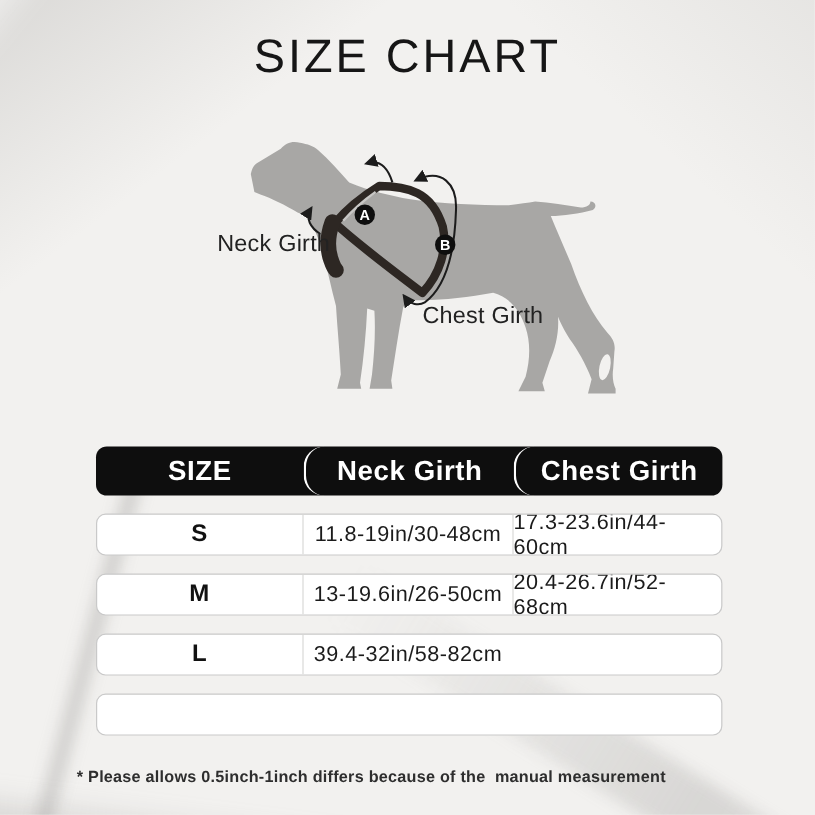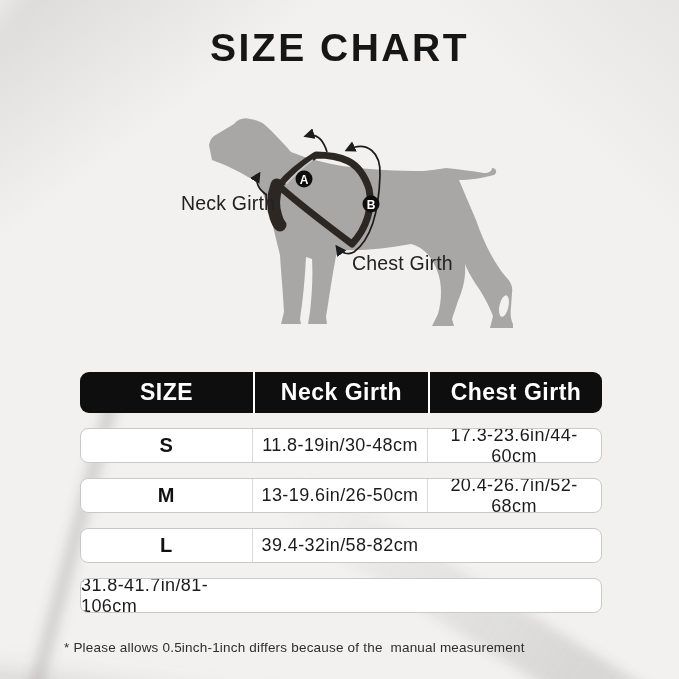--- a/index.html
+++ b/index.html
@@ -40,62 +40,62 @@
     background:linear-gradient(to right, rgba(140,138,136,0) 0%, rgba(140,138,136,.26) 55%, rgba(140,138,136,.14) 100%);
     filter:blur(6px);
   }
   .band-tr-dim{
     right:0;top:0;width:300px;height:260px;
     background:linear-gradient(223deg, rgba(170,168,165,.16) 0%, rgba(170,168,165,0) 45%);
   }
   
   .title{
     position:absolute;top:26px;left:0;width:679px;text-align:center;
-    font-size:39px;font-weight:bold;letter-spacing:2.5px;color:var(--text,#161616);
+    font-size:39px;font-weight:normal;letter-spacing:2.5px;color:var(--text,#161616);
   }
   
   .diagram{position:absolute;left:170px;top:105px;width:380px;height:250px;}
   .diagram svg{position:absolute;left:0;top:0;}
   .girth-label{
     position:absolute;font-size:19.5px;color:var(--label_text,#222);
     letter-spacing:.2px;white-space:nowrap;
   }
   .neck-pos{left:11px;top:87px;}
   .chest-pos{left:182px;top:147px;}
   
   .size-table{position:absolute;left:80px;top:372px;width:522px;}
   .thead{
     display:flex;height:41px;border-radius:9px;overflow:hidden;
     background:var(--header_bg,#0e0e0e);color:var(--header_text,#fff);
   }
   .th{
     display:flex;align-items:center;justify-content:center;
-    font-size:23px;font-weight:bold;letter-spacing:.5px;box-sizing:border-box;
+    font-size:23px;font-weight:bold;letter-spacing:.5px;box-sizing:border-box;border-radius:17px;
   }
   .th:nth-child(1){flex:0 0 173px;}
   .th:nth-child(2){flex:0 0 175px;border-left:2px solid #fff;}
   .th:nth-child(3){flex:0 0 174px;border-left:2px solid #fff;}
   .trow{
     display:flex;height:35px;margin-top:15px;box-sizing:border-box;
     background:var(--row_bg,#fff);border:1.4px solid var(--row_border,#c9c9c9);
     border-radius:8px;overflow:hidden;
   }
   .trow:first-of-type{margin-top:16px;}
   .td{
     display:flex;align-items:center;justify-content:center;height:100%;
     box-sizing:border-box;font-size:18px;letter-spacing:.4px;color:#1b1b1b;
   }
   .td:nth-child(1){flex:0 0 171px;}
   .td:nth-child(2){flex:0 0 175px;border-left:1.4px solid var(--cell_divider,#d9d9d8);}
-  .td:nth-child(3){flex:0 0 173px;border-left:1.4px solid var(--cell_divider,#d9d9d8);text-align:center;}
+  .td:nth-child(3){flex:0 0 173px;border-left:1.4px solid var(--cell_divider,#d9d9d8);}
   .td.size-cell{font-size:20px;font-weight:bold;letter-spacing:.8px;color:#111;}
   
   .footnote{
     position:absolute;left:64px;top:640px;font-size:13.5px;
-    color:var(--footnote_text,#2e2e2e);letter-spacing:.2px;white-space:pre-wrap;
+    color:var(--footnote_text,#2e2e2e);letter-spacing:.2px;white-space:pre-wrap;font-weight:bold;
   }
 </style>
 </head>
 <body>
 
 <div>
 
   <div class="bands">
     <div class="band band-tl-dark"></div>
     <div class="band band-tl-bright"></div>
@@ -207,19 +207,18 @@
     <div class="trow">
       <div class="td size-cell">M</div>
       <div class="td">13-19.6in/26-50cm</div>
       <div class="td">20.4-26.7in/52-68cm</div>
     </div>
     <div class="trow">
       <div class="td size-cell">L</div>
       <div class="td">39.4-32in/58-82cm</div>
     </div>
     <div class="trow">
-      <div class="td">31.8-41.7in/81-106cm</div>
     </div>
   </div>
 
   <div class="footnote">* Please allows 0.5inch-1inch differs because of the  manual measurement</div>
 
 </div>
 
 </body></html>

